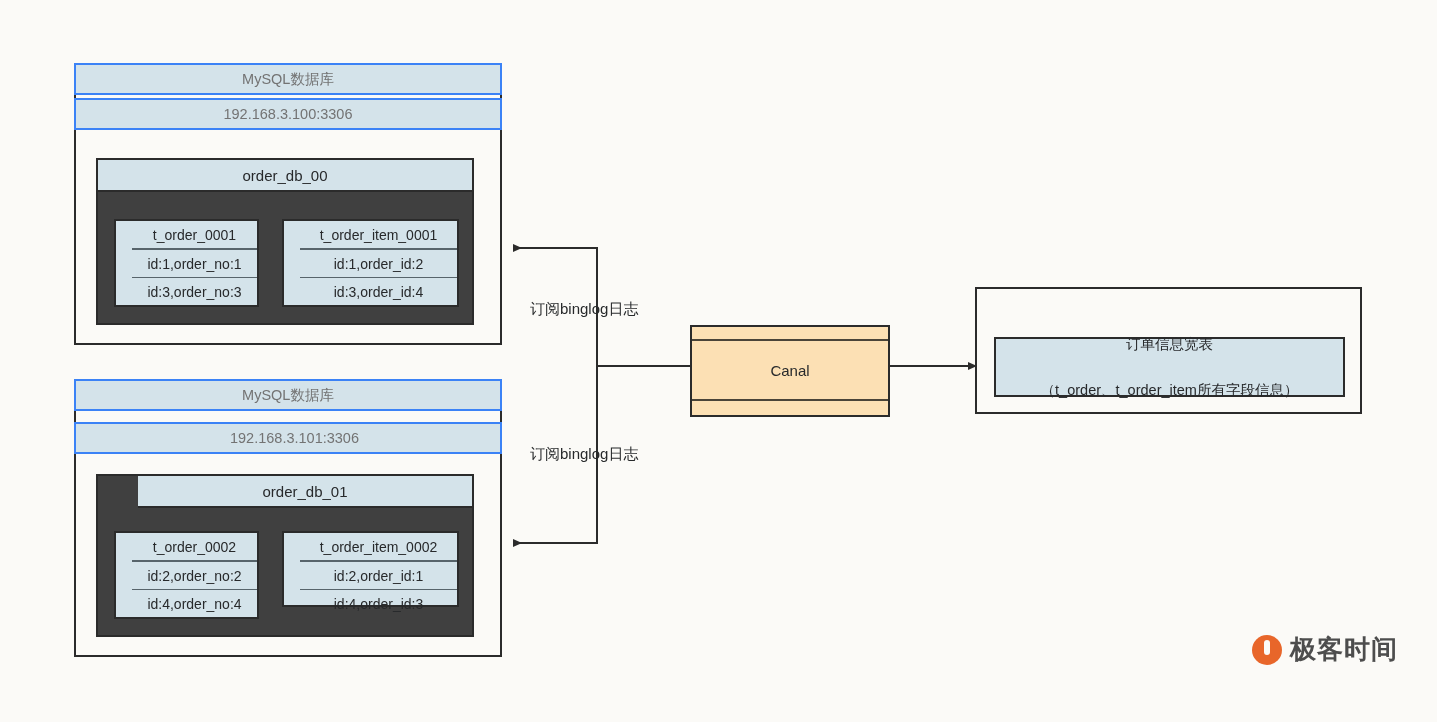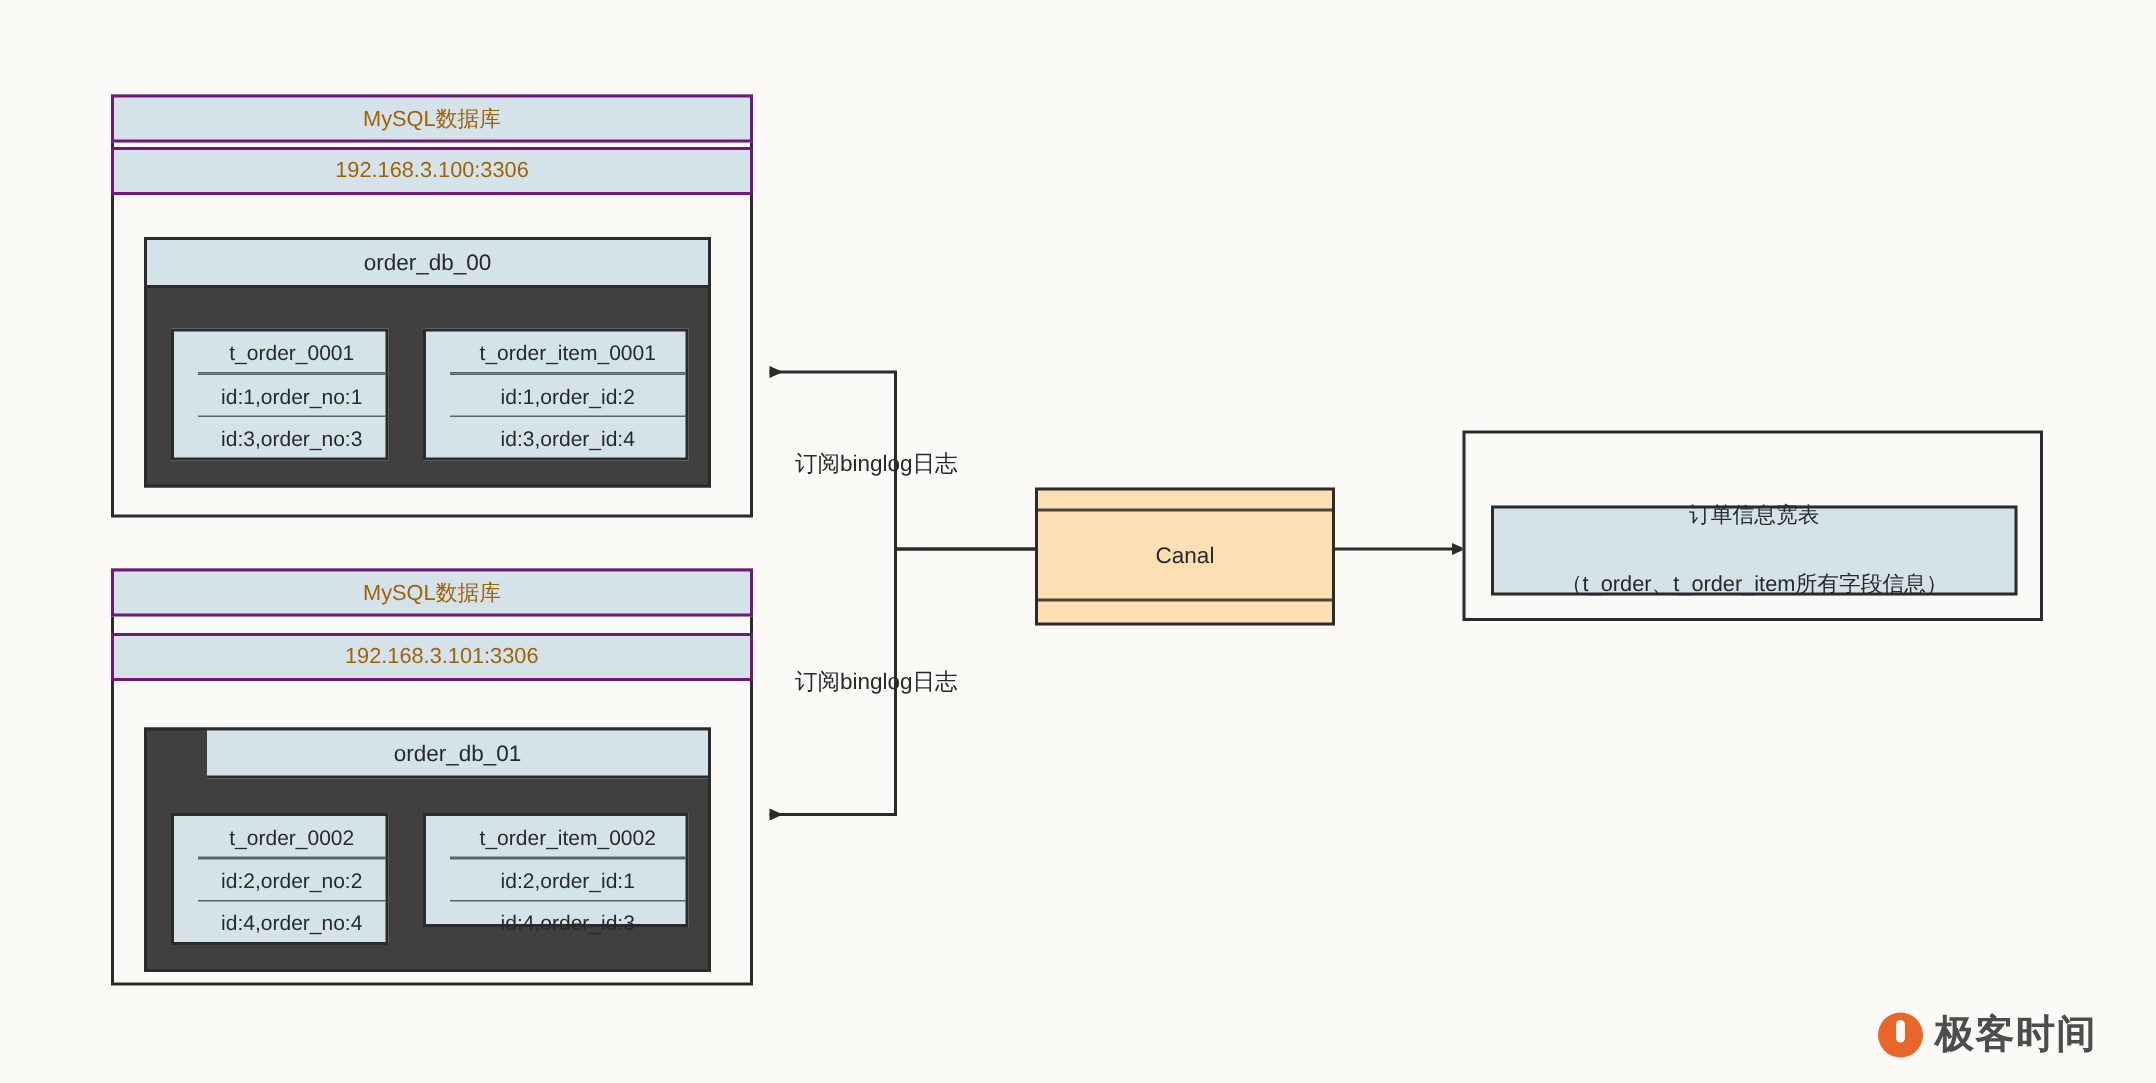--- a/index.html
+++ b/index.html
@@ -22,25 +22,25 @@
   
   .abs { position: absolute; box-sizing: border-box; }
 
   .outer-box {
     border: 2px solid #2b2b2b;
     background: #fbfaf7;
   }
 
   .band {
     background: #d4e3ea;
-    border: 2px solid #701a75;
+    border: 2px solid #3b82f6;
     display: flex;
     align-items: center;
     justify-content: center;
-    color: #a16207;
+    color: #737373;
     font-size: 14.5px;
     box-sizing: border-box;
   }
 
   .db-box {
     border: 2px solid #2b2b2b;
     background: #404040;
     box-sizing: border-box;
   }
   .db-title {
@@ -191,21 +191,21 @@
       </div>
     </div>
   </div>
 
   <div class="abs outer-box" style="left:74px; top:379px; width:428px; height:278px;">
 
     <div class="abs band" style="left:-2px; top:-2px; width:428px; height:32px;">MySQL数据库</div>
 
     <div class="abs band" style="left:-2px; top:41px; width:428px; height:32px;padding-left:13px;">192.168.3.101:3306</div>
 
-    <div class="abs db-box" style="left:20px; top:104px; width:378px; height:163px;padding-left:40px;">
+    <div class="abs db-box" style="left:20px; top:93px; width:378px; height:163px;padding-left:40px;">
       <div class="db-title">order_db_01</div>
 
       <div class="abs tbl" style="left:16px; top:55px; width:145px; height:88px;">
         <div class="row head">t_order_0002</div>
         <div class="row">id:2,order_no:2</div>
         <div class="row">id:4,order_no:4</div>
       </div>
 
       <div class="abs tbl" style="left:184px; top:55px; width:177px; height:76px;">
         <div class="row head">t_order_item_0002</div>
@@ -227,18 +227,18 @@
 
   <div class="abs outer-box" style="left:975px; top:287px; width:387px; height:127px;">
 
 
     <div class="abs es-inner" style="left:17px; top:48px; width:351px; height:60px;">
       <div>订单信息宽表</div>
       <div>（t_order、t_order_item所有字段信息）</div>
     </div>
   </div>
 
-  <div class="watermark" style="left:1252px; top:672px;">
+  <div class="watermark" style="left:1252px; top:632px;">
     <div class="wm-logo"></div>
     <div class="wm-text">极客时间</div>
   </div>
 
 </div>
 
 </body></html>

